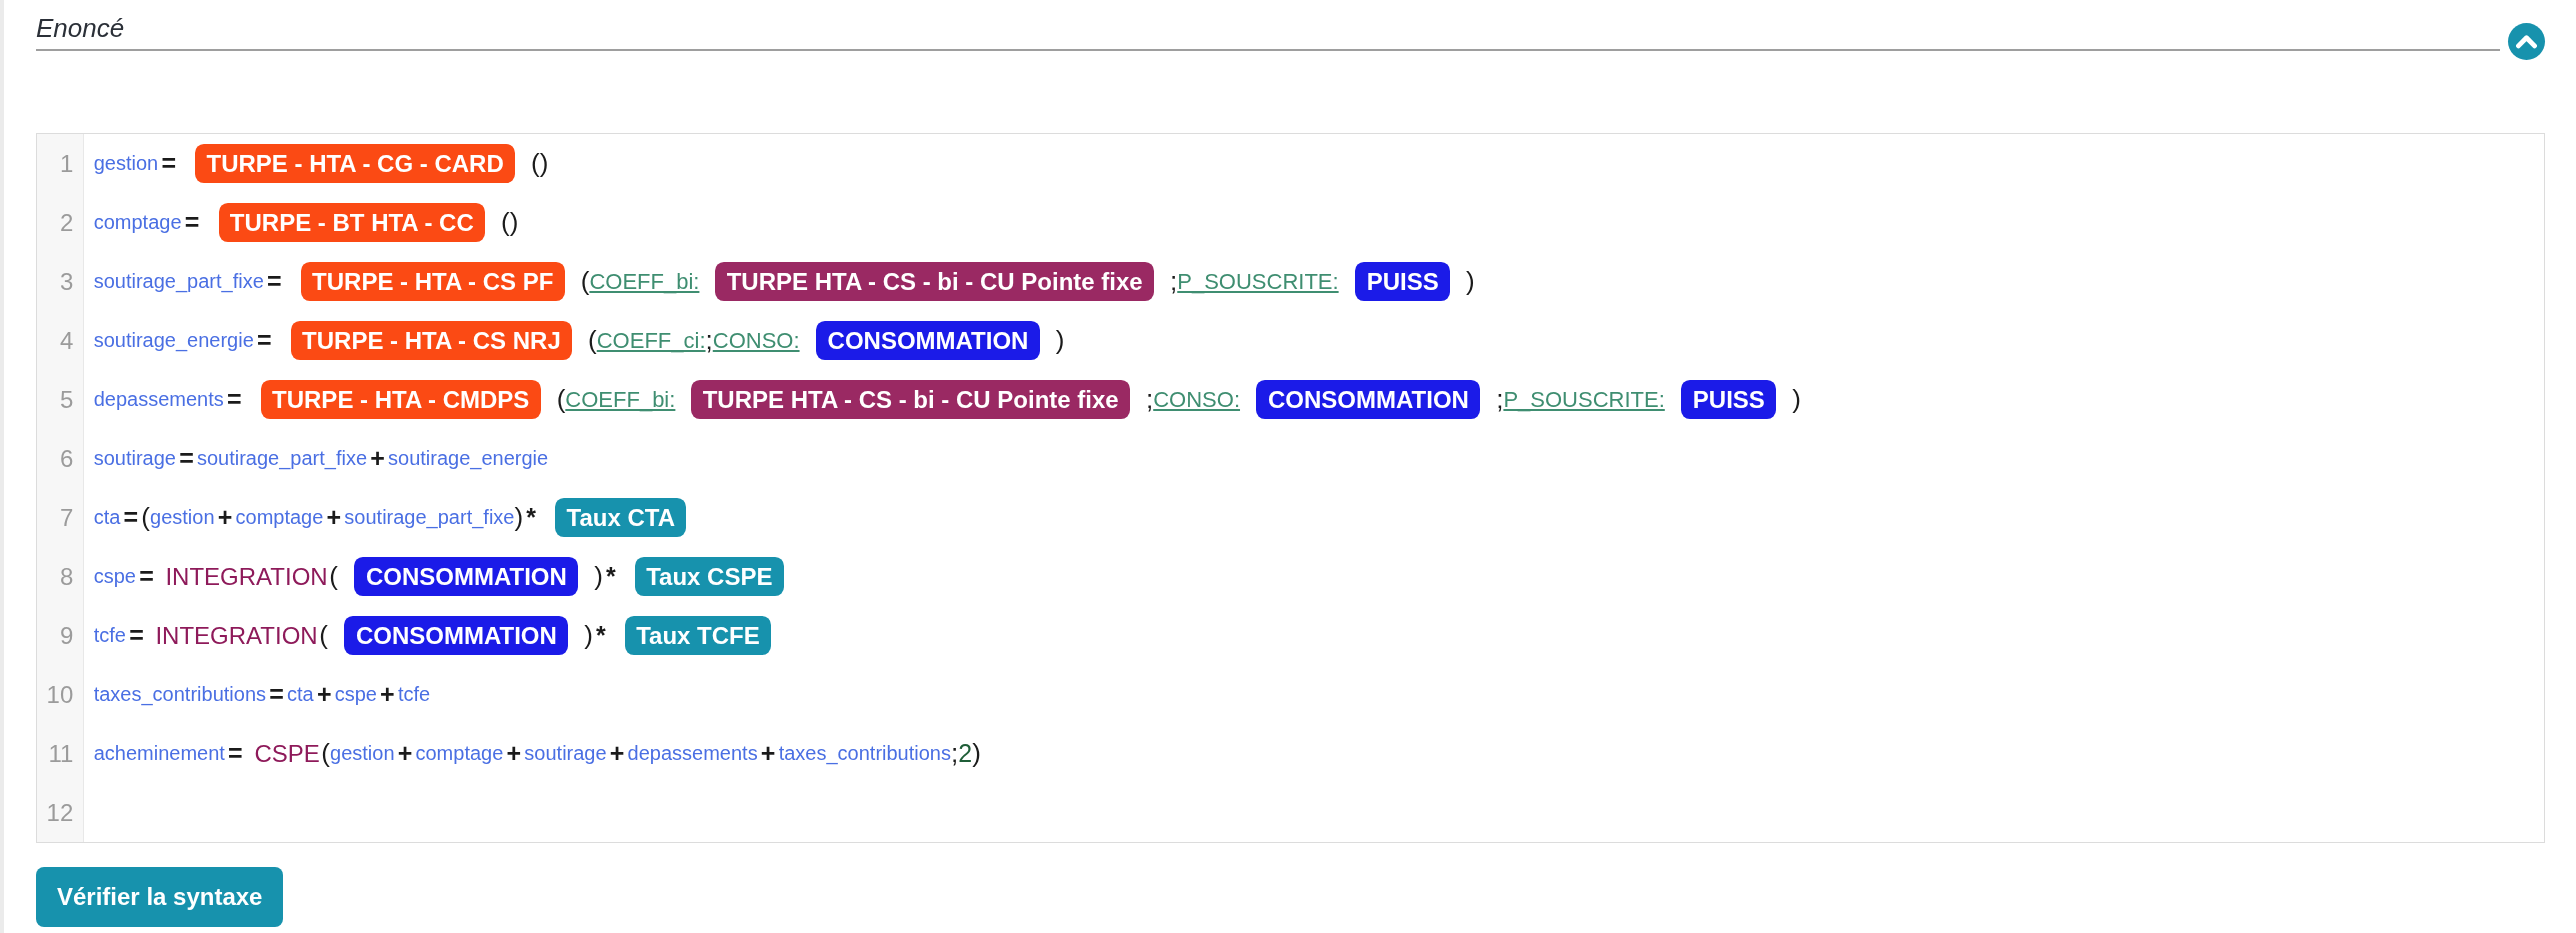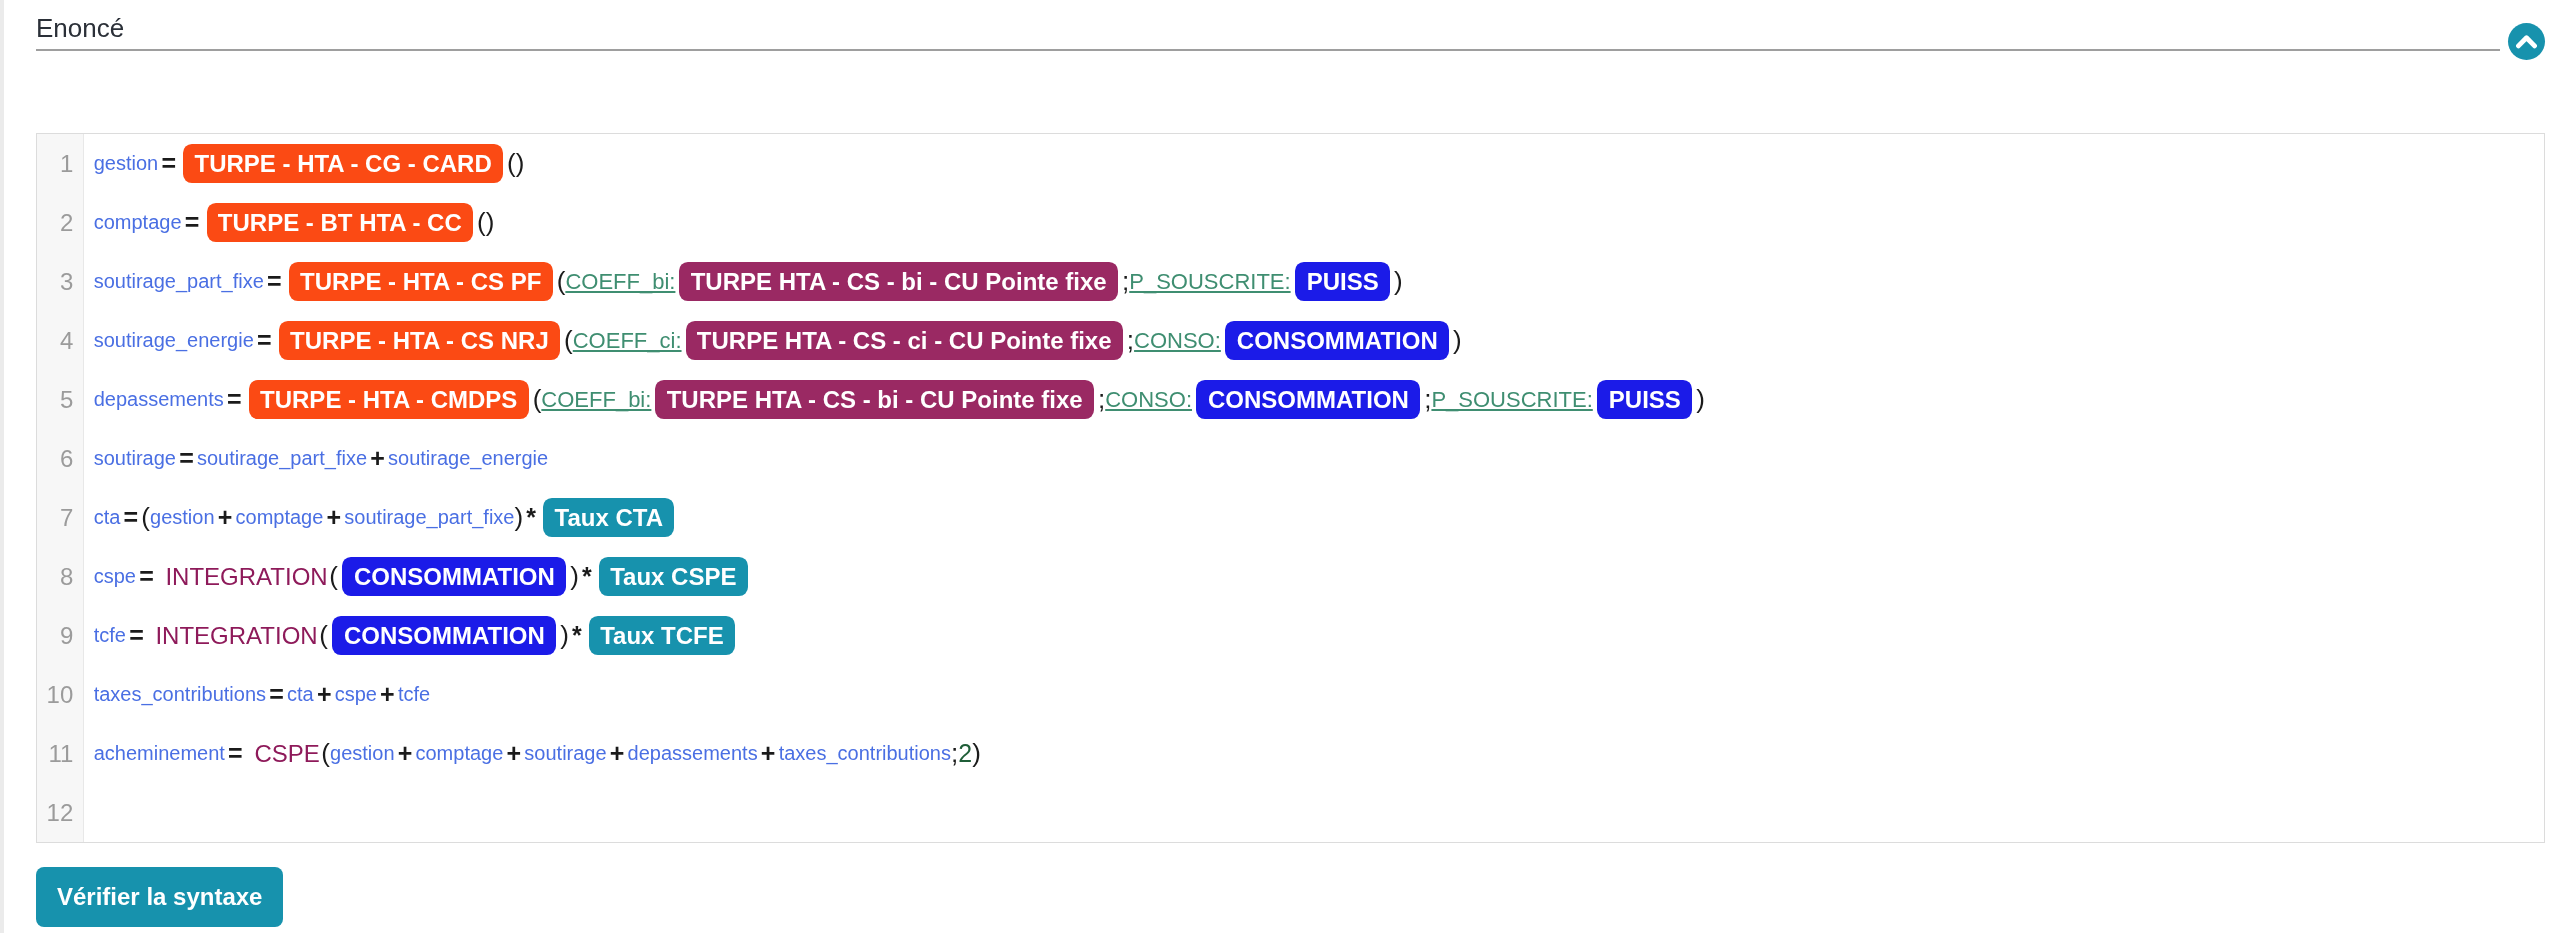--- a/index.html
+++ b/index.html
@@ -19,20 +19,21 @@
   }
   .page {
     box-sizing: border-box;
     padding: 11.3px 31px 0 36px;
     width: 100%;
     height: 100%;
   }
   .header {
     display: flex;
     align-items: flex-start;
+    font-style: italic;
   }
   .title-block {
     flex: 1;
     border-bottom: 2.4px solid #9e9e9e;
     padding-bottom: 3.2px;
     margin-right: 8px;
   }
   .page-title {
     font-size: 26px;
     line-height: 35px;
@@ -87,21 +88,21 @@
   .tok-param { color: var(--param_green, #3f8e71); font-size: 22px; text-decoration: underline; }
   .tok-kw    { color: var(--keyword_magenta, #8e1a5a); font-size: 24px; font-weight: 400; margin: 0 1.6px; }
   .tok-num   { color: var(--number_green, #1f5e38); font-size: 25px; }
   .chip {
     color: #ffffff;
     font-weight: 700;
     font-size: 24px;
     line-height: 1.15;
     padding: 5.6px 11.3px;
     border-radius: 8.9px;
-    margin: 0 4px;
+    margin: 0 16px;
     cursor: pointer;
   }
   .chip-orange { background: var(--chip_orange, #fb4a14); }
   .chip-purple { background: var(--chip_purple, #9a2963); }
   .chip-blue   { background: var(--chip_blue,   #1b1be8); padding-left: 12px; }
   .chip-teal   { background: var(--chip_teal,   #1792ad); text-align: right; }
   .verify-btn {
     margin-top: 23.4px;
     background: var(--accent_teal, #1792ad);
     color: #ffffff;
@@ -169,21 +170,20 @@
         </div>
       </div>
       <div class="row">
         <div class="gutter">4</div>
         <div class="code">
           <span class="tok tok-var">soutirage_energie</span>
           <span class="tok tok-op">=</span>
           <span class="tok chip chip-orange">TURPE - HTA - CS NRJ</span>
           <span class="tok tok-punct">(</span>
           <span class="tok tok-param">COEFF_ci:</span>
-          <span class="tok chip chip-purple">TURPE HTA - CS - ci - CU Pointe fixe</span>
           <span class="tok tok-punct">;</span>
           <span class="tok tok-param">CONSO:</span>
           <span class="tok chip chip-blue">CONSOMMATION</span>
           <span class="tok tok-punct">)</span>
         </div>
       </div>
       <div class="row">
         <div class="gutter">5</div>
         <div class="code">
           <span class="tok tok-var">depassements</span>

